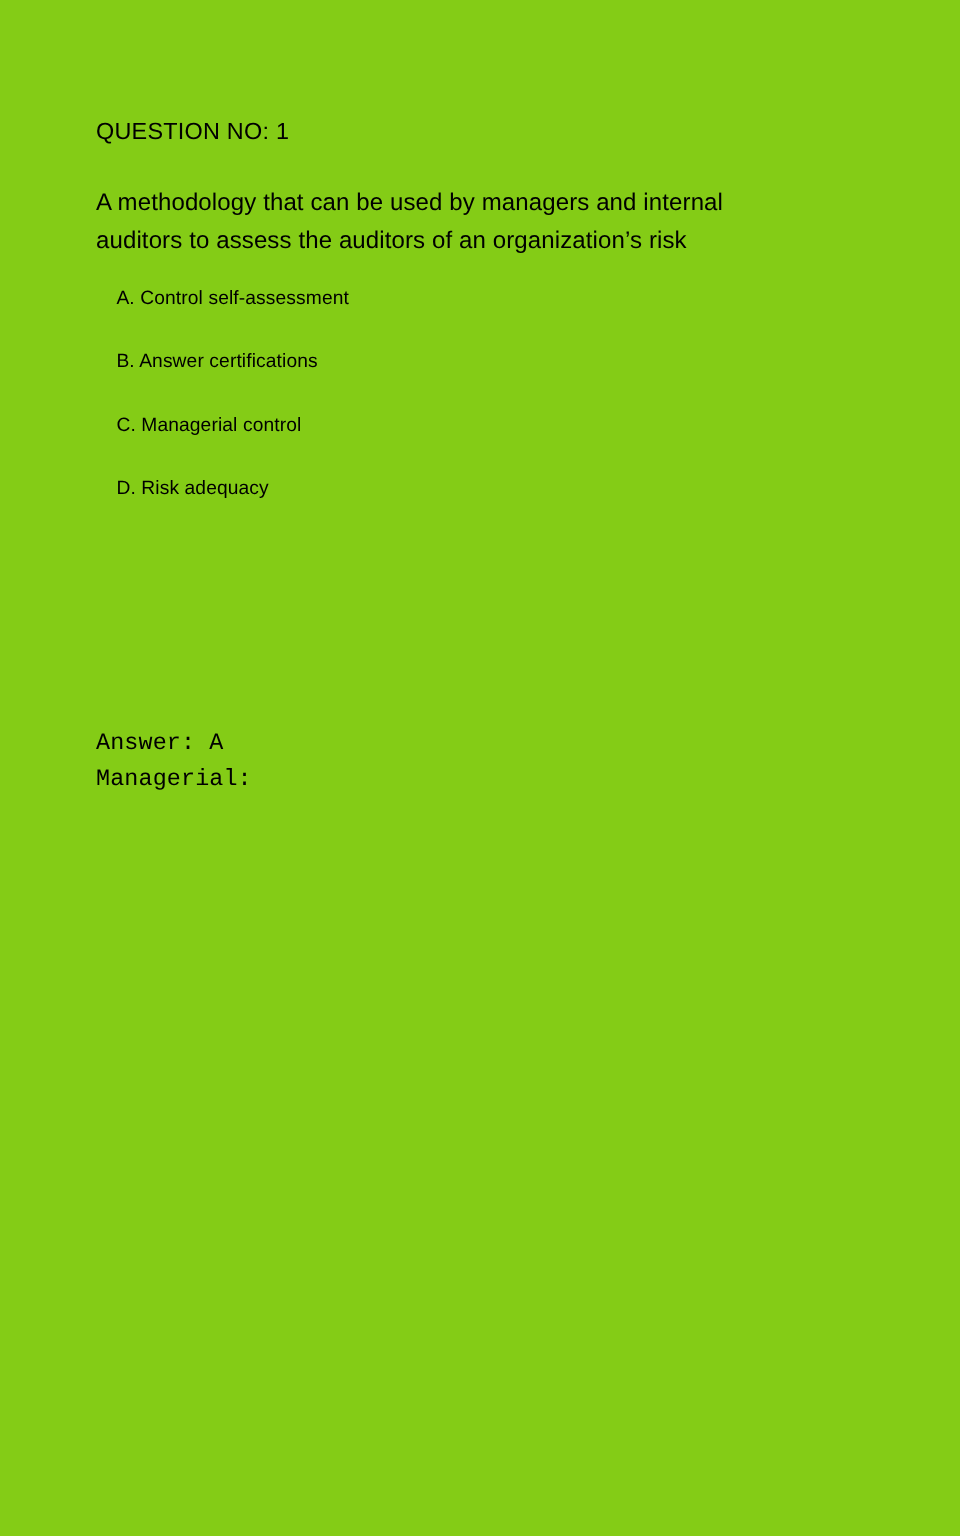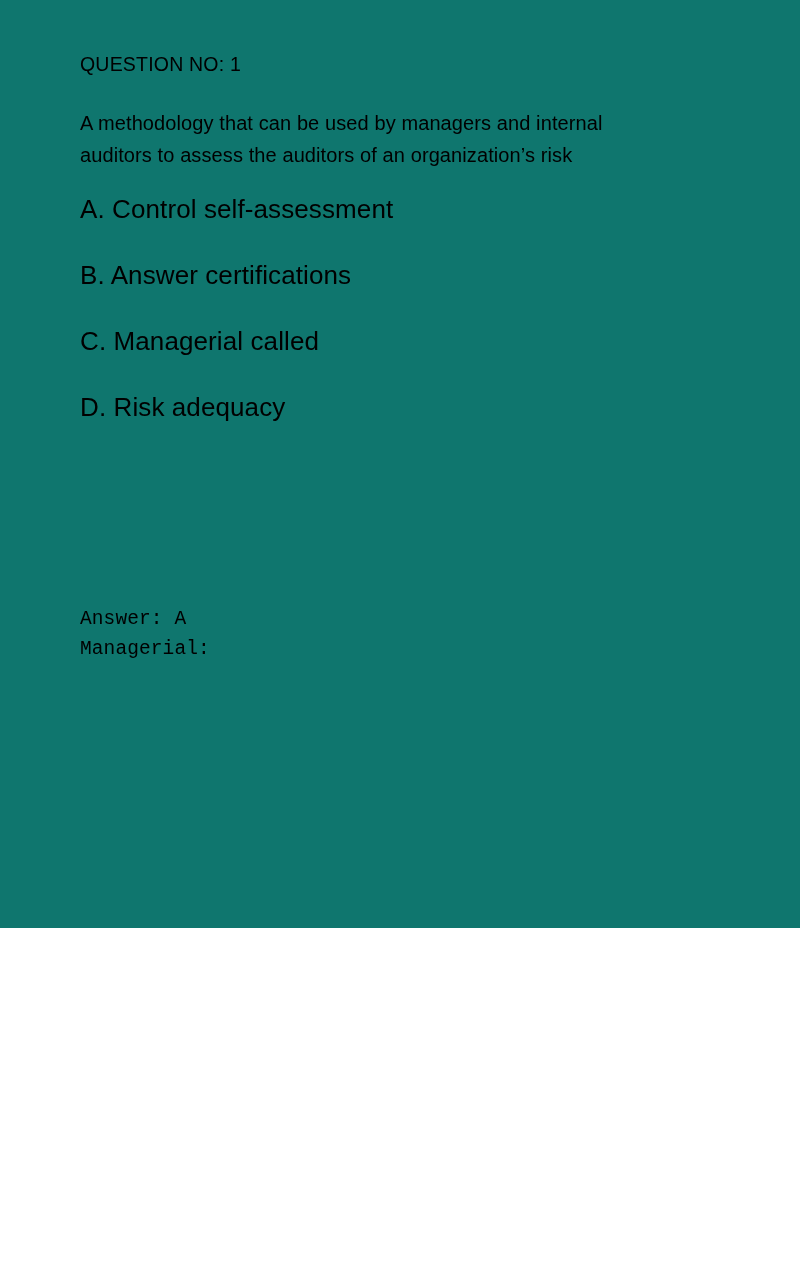--- a/index.html
+++ b/index.html
@@ -10,24 +10,24 @@
   body {
     width: 800px;
     height: 1280px;
     font-family: "Liberation Sans", sans-serif;
     color: #000000;
     overflow: hidden;
   }
   .page {
     position: relative;
     width: 800px;
-    height: 928px;
-    background: #0f766e;
+    height: 1280px;
+    background: #84cc16;
     box-sizing: border-box;
-    padding: 52px 80px 0 80px;
+    padding: 98px 80px 0 80px;
   }
   .question-header {
     font-size: 19.5px;
     line-height: 1.3;
     letter-spacing: 0.2px;
     margin: 0 0 30px 0;
     white-space: pre;
   }
   .stem {
     font-size: 20px;
@@ -39,24 +39,24 @@
   .stem-line {
     display: block;
     white-space: pre;
   }
   .options {
     margin: 0;
     padding: 0;
     list-style: none;
   }
   .option {
-    font-size: 26px;
+    font-size: 16px;
     line-height: 1.3;
     letter-spacing: 0.1px;
-    margin: 0 0 32px 0;
+    margin: 0 0 32px 17px;
     white-space: pre;
   }
   .answer-block {
     position: absolute;
     left: 80px;
     top: 604px;
   }
   .answer-line {
     font-size: 19.5px;
     line-height: 30px;
@@ -74,21 +74,21 @@
   <div class="question-header">QUESTION NO: 1</div>
 
   <div class="stem">
     <span class="stem-line">A methodology that can be used by managers and internal</span>
     <span class="stem-line">auditors to assess the auditors of an organization’s risk</span>
   </div>
 
   <ul class="options">
     <li class="option">A. Control self-assessment</li>
     <li class="option">B. Answer certifications</li>
-    <li class="option">C. Managerial called</li>
+    <li class="option">C. Managerial control</li>
     <li class="option">D. Risk adequacy</li>
   </ul>
 
   <div class="answer-block">
     <span class="answer-line">Answer: A</span>
     <span class="answer-line">Managerial:</span>
   </div>
 
 </div>
 

